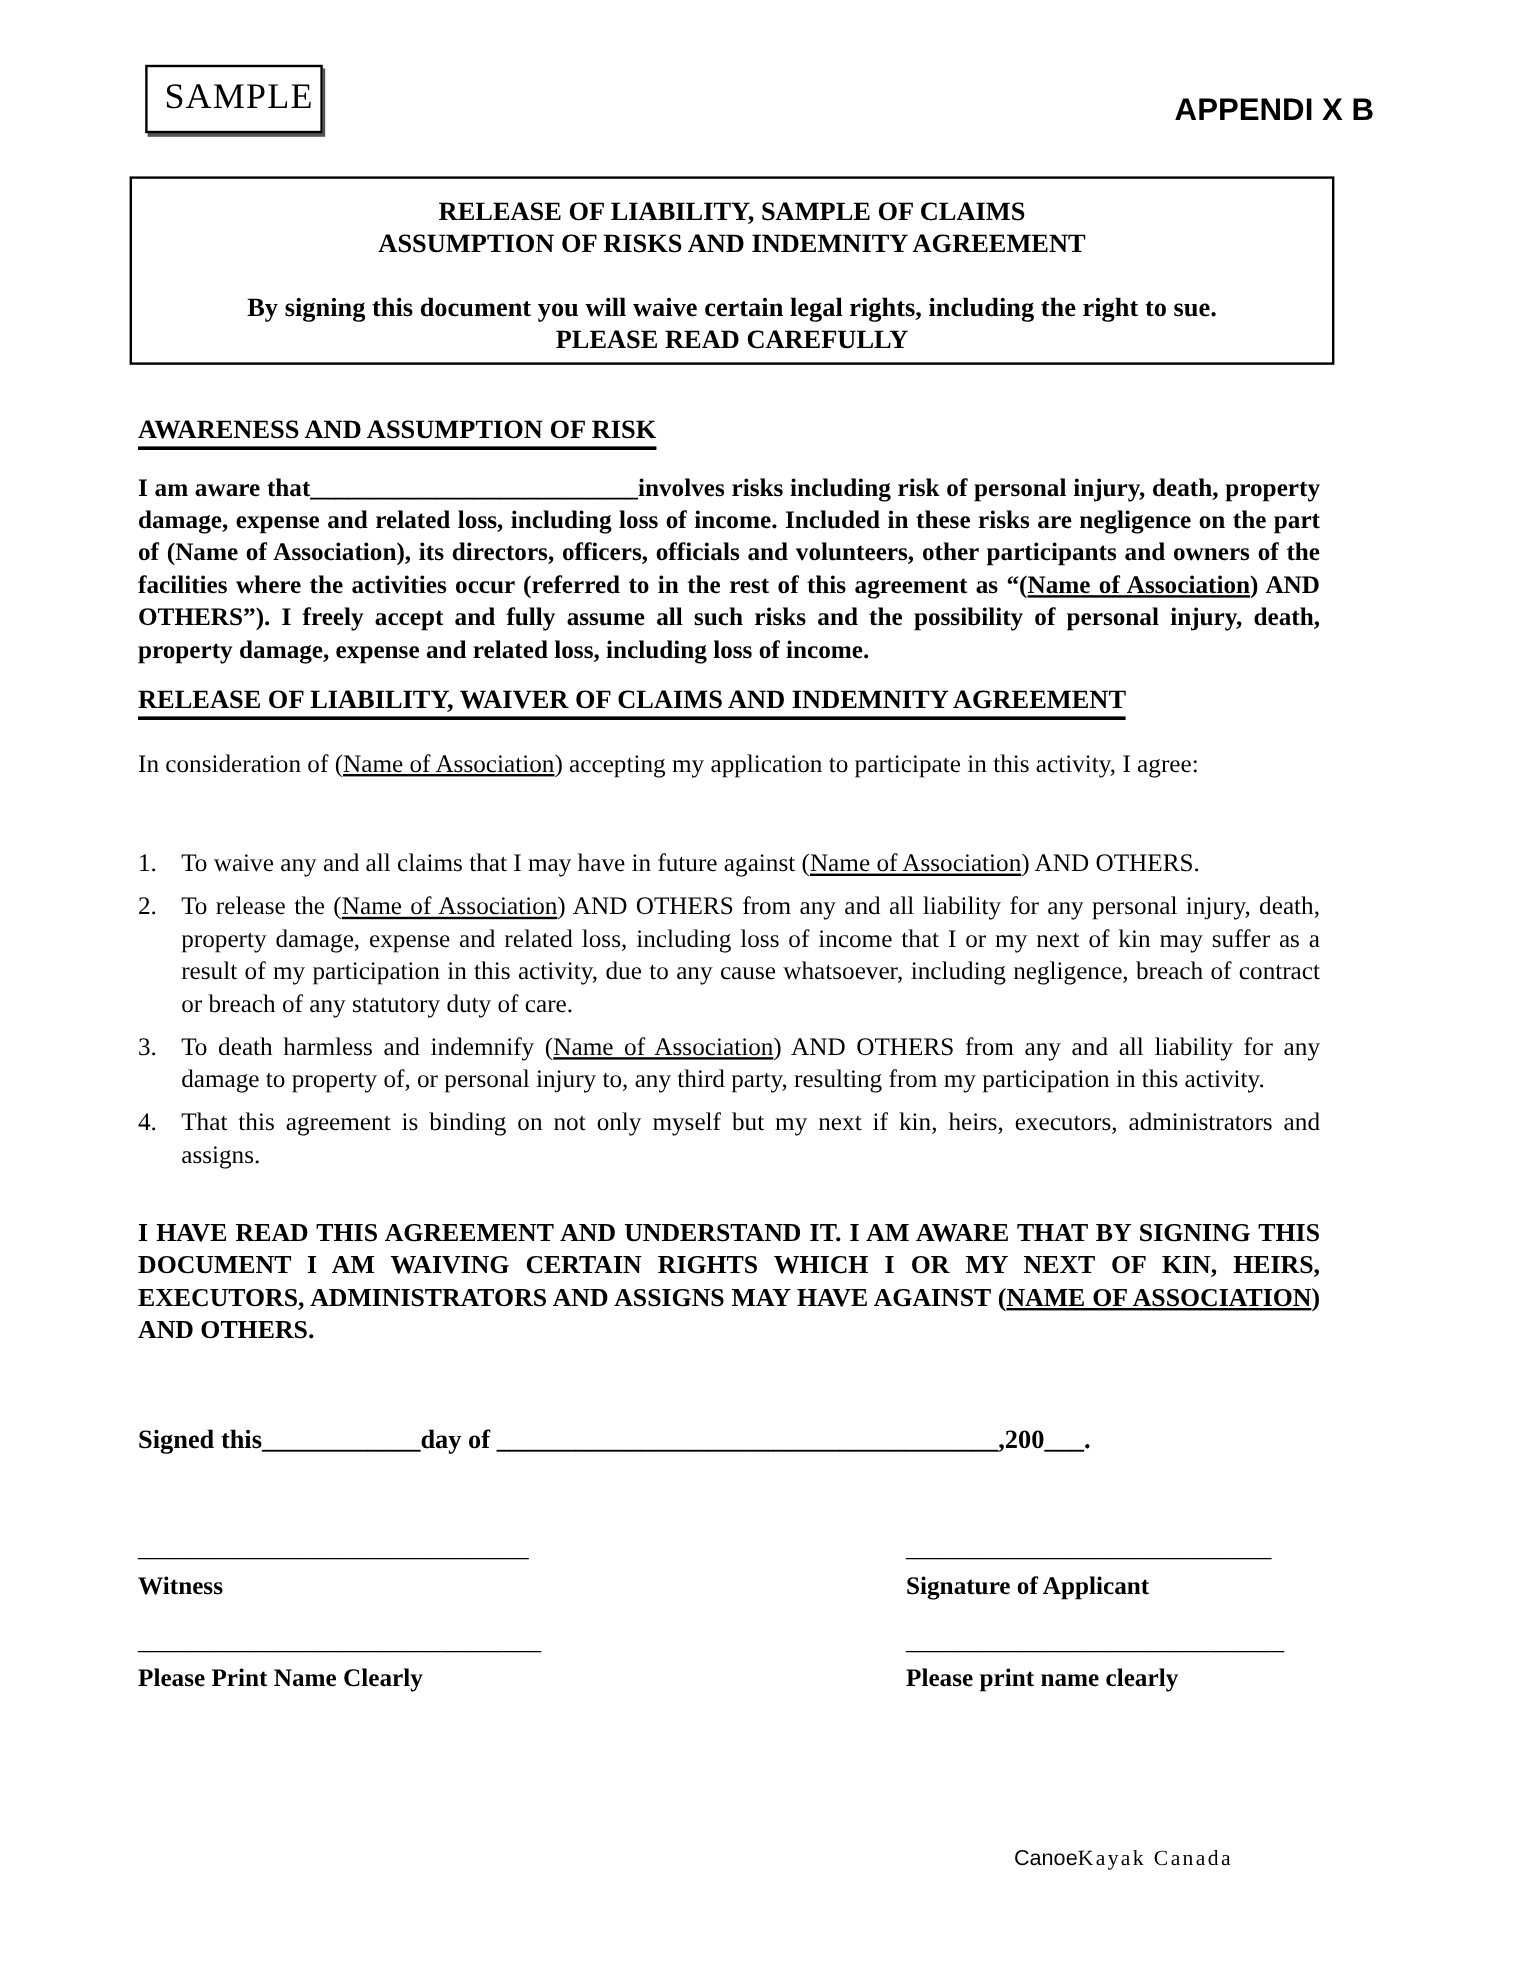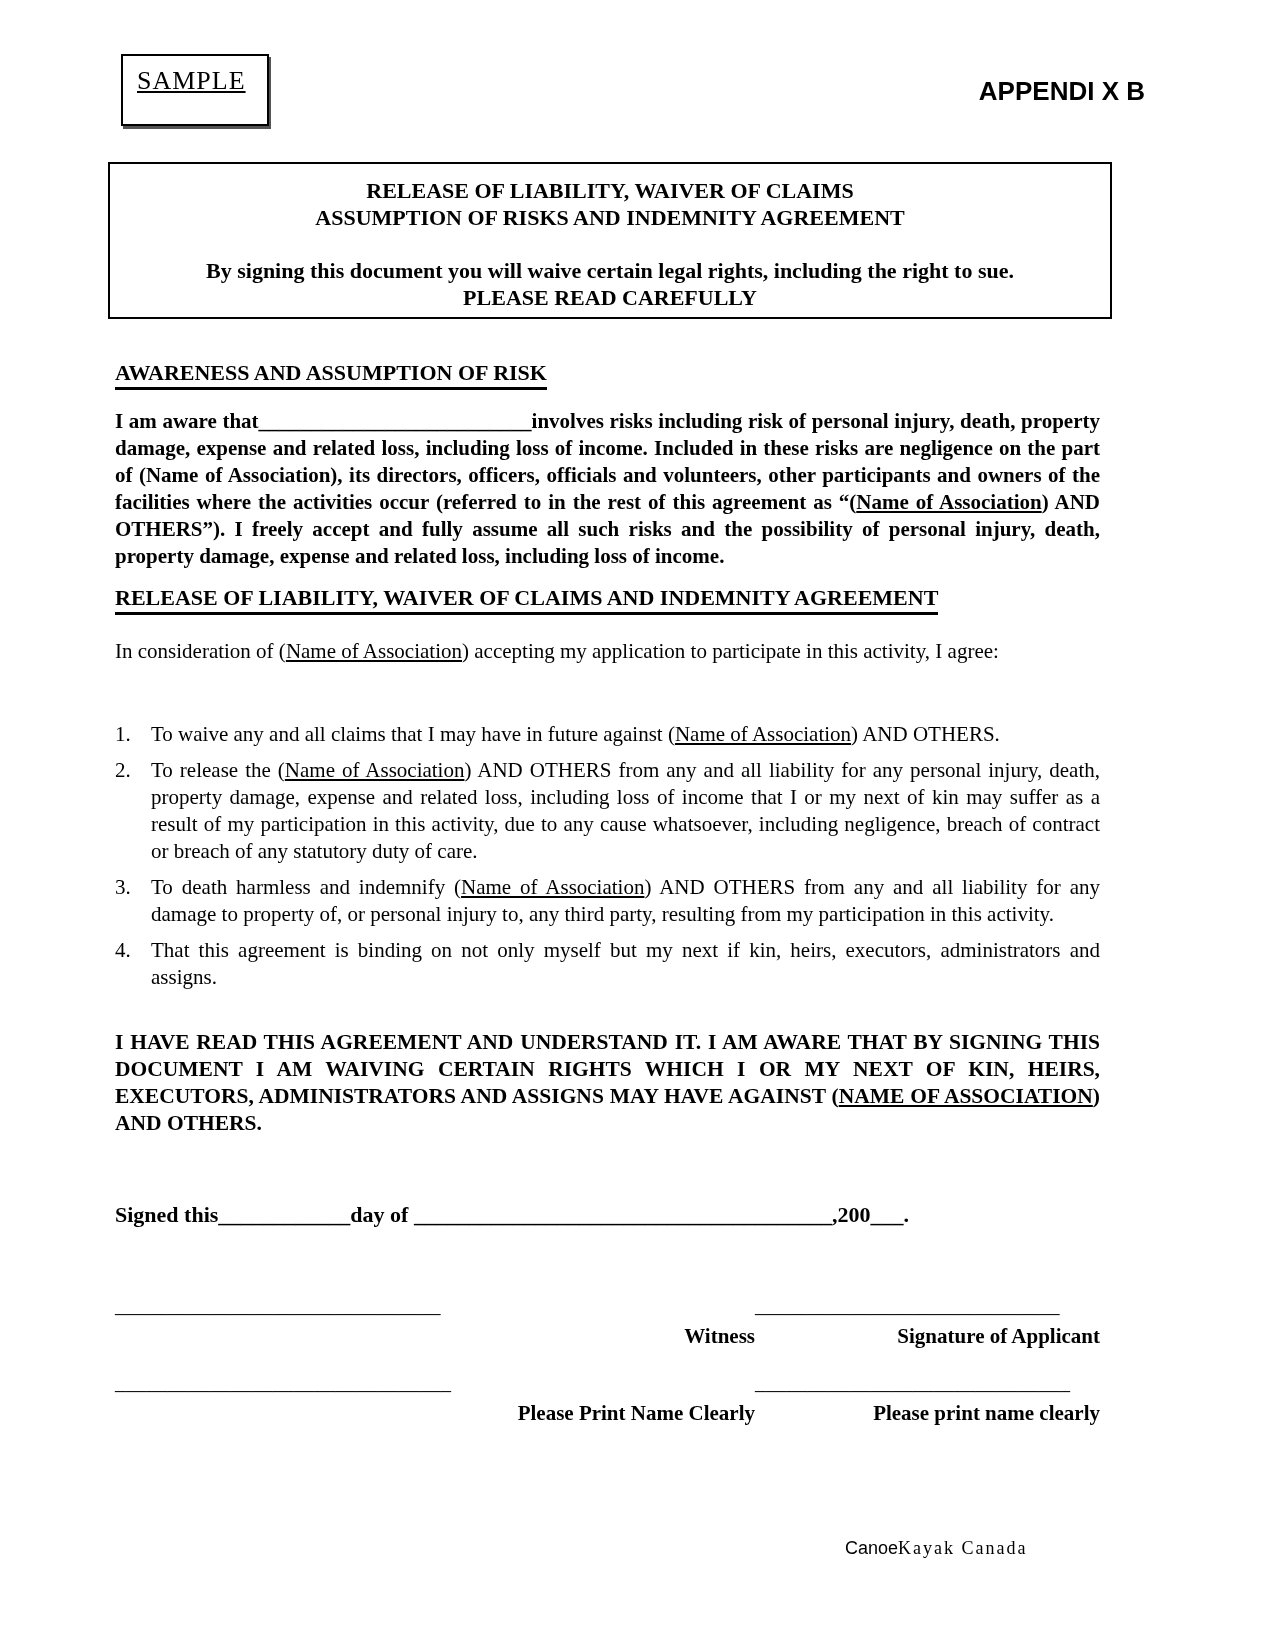--- a/index.html
+++ b/index.html
@@ -9,23 +9,23 @@
     background:#ffffff; color:#000;
     font-family:"Liberation Serif", serif;
     box-sizing:border-box;
     padding:54px 175px 0 115px;
     overflow:hidden;
   }
   
   .header-row { display:flex; justify-content:space-between; align-items:flex-start; margin-right:-45px; }
   .sample-box {
     border:2px solid #000; box-shadow:2px 3px 0 0 #555;
-    width:148px; height:72px; box-sizing:border-box;
+    width:148px; height:57px; box-sizing:border-box;
     margin-left:6px; padding-left:14px;
-    font-size:26px; line-height:50px; letter-spacing:1px;text-decoration:underline;
+    font-size:30px; line-height:50px; letter-spacing:1px;
   }
   .appendix {
     font-family:"Liberation Sans", sans-serif; font-weight:bold;
     font-size:26px; margin-top:22px;
   }
   
   .title-box {
     border:2px solid #000;
     margin:36px -12px 0 -7px;
     text-align:center; font-weight:bold;
@@ -52,38 +52,38 @@
   .ack { margin-top:38px; font-weight:bold; font-size:21.5px; line-height:27px; text-align:justify; }
   
   .signed { margin-top:64px; font-weight:bold; font-size:22px; line-height:27px; }
   
   .sig-row { display:flex; }
   .sig-row1 { margin-top:64px; }
   .sig-row2 { margin-top:19px; }
   .sig-col-left { flex:0 0 640px; }
   .sig-col-right { flex:1; }
   .sig-line { font-size:21px; line-height:27px; white-space:nowrap; }
-  .sig-label { font-weight:bold; font-size:21px; line-height:27px; margin-top:4px;text-align:right; }
+  .sig-label { font-weight:bold; font-size:21px; line-height:27px; margin-top:4px; }
   
   .footer { position:absolute; left:845px; top:1538px; font-size:18px; white-space:nowrap; }
   .footer .sans { font-family:"Liberation Sans", sans-serif; }
   .footer .serif { font-family:"Liberation Serif", serif; letter-spacing:2px; }
 </style>
 </head>
 <body>
 
 <div class="page">
 
   <div class="header-row">
     <div class="sample-box"><span>SAMPLE</span></div>
     <div class="appendix">APPENDI X B</div>
   </div>
 
   <div class="title-box">
-    <div>RELEASE OF LIABILITY, WAIVER OF CLAIMS</div>
+    <div>RELEASE OF LIABILITY, SAMPLE OF CLAIMS</div>
     <div>ASSUMPTION OF RISKS AND INDEMNITY AGREEMENT</div>
     <div class="tb-gap"></div>
     <div>By signing this document you will waive certain legal rights, including the right to sue.</div>
     <div>PLEASE READ CAREFULLY</div>
   </div>
 
   <h2 class="sec-heading h1a"><span class="hu">AWARENESS AND ASSUMPTION OF RISK</span></h2>
 
   <p class="para p1"><span>I am aware that</span><span>__________________________</span><span>involves risks including risk of personal injury, death, property damage, expense and related loss, including loss of income.  Included in these risks are negligence on the part of (Name of Association), its directors, officers, officials and volunteers, other participants and owners of the facilities where the activities occur (referred to in the rest of this agreement as “(</span><span class="u">Name of Association</span><span>) AND OTHERS”).  I freely accept and fully assume all such risks and the possibility of personal injury, death, property damage, expense and related loss, including loss of income.</span></p>
 

